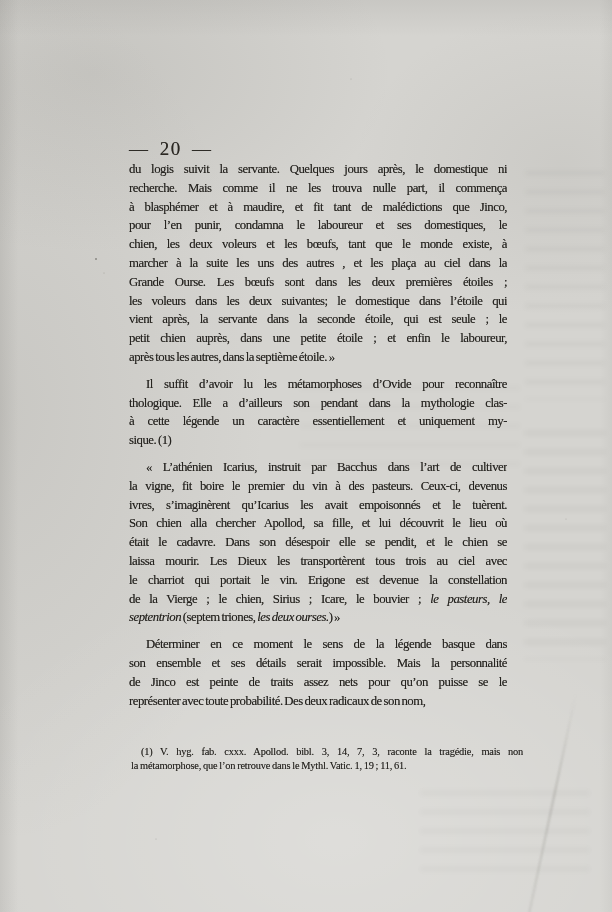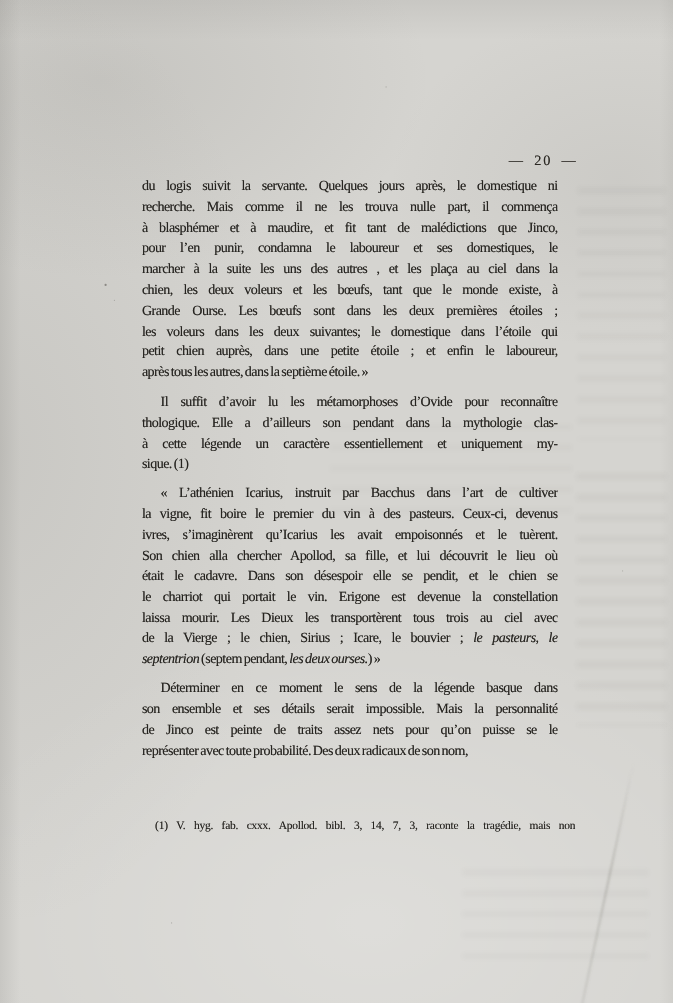--- a/index.html
+++ b/index.html
@@ -12,21 +12,21 @@
       radial-gradient(ellipse 500px 300px at 15% 8%, rgba(118,116,110,0.16), transparent 60%),
       radial-gradient(ellipse 380px 620px at 0% 45%, rgba(118,116,110,0.13), transparent 70%),
       radial-gradient(ellipse 300px 220px at 92% 18%, rgba(122,120,114,0.10), transparent 70%),
       radial-gradient(ellipse 620px 420px at 55% 92%, rgba(255,255,255,0.22), transparent 65%),
       linear-gradient(90deg, rgba(88,86,82,0.12), rgba(88,86,82,0) 3%),
       linear-gradient(0deg, rgba(88,86,82,0) 96%, rgba(88,86,82,0.10)),
       linear-gradient(270deg, rgba(88,86,82,0.06), rgba(88,86,82,0) 2%);
   }
   .pagenum{
     position:absolute;top:138px;left:129px;width:396px;
-    text-align:right;font-size:13px;letter-spacing:1.5px;word-spacing:4px;
+    text-align:left;font-size:19px;letter-spacing:1.5px;word-spacing:4px;
     color:#2b2823;text-shadow:0 0 .5px rgba(40,38,33,.6);
   }
   .textcol{position:absolute;top:160px;left:129px;width:396px;}
   .paragraph{margin:0 18px 8px 0;font-family:Liberation Serif, serif;}
   .tline{
     font-size:12.8px;line-height:18.8px;max-height:19.5px;overflow:hidden;
     letter-spacing:-0.5px;word-spacing:-1px;
     text-align:justify;text-align-last:justify;
     text-shadow:0 0 .5px rgba(38,36,32,.55);
   }
@@ -66,54 +66,56 @@
 
 <div class="page">
   <div class="pagenum">— 20 —</div>
 
   <div class="textcol">
       <div class="paragraph">
         <div class="tline">du logis suivit la servante. Quelques jours après, le domestique ni</div>
         <div class="tline">recherche. Mais comme il ne les trouva nulle part, il commença</div>
         <div class="tline">à blasphémer et à maudire, et fit tant de malédictions que Jinco,</div>
         <div class="tline">pour l’en punir, condamna le laboureur et ses domestiques, le</div>
+        <div class="tline">chien, les deux voleurs et les bœufs, tant que le monde existe, à</div>
         <div class="tline">marcher à la suite les uns des autres , et les plaça au ciel dans la</div>
-        <div class="tline">chien, les deux voleurs et les bœufs, tant que le monde existe, à</div>
         <div class="tline">Grande Ourse. Les bœufs sont dans les deux premières étoiles ;</div>
         <div class="tline">les voleurs dans les deux suivantes; le domestique dans l’étoile qui</div>
+        <div class="tline">vient après, la servante dans la seconde étoile, qui est seule ; le</div>
         <div class="tline">petit chien auprès, dans une petite étoile ; et enfin le laboureur,</div>
         <div class="tline lastline">après tous les autres, dans la septième étoile. »</div>
       </div>
       <div class="paragraph">
         <div class="tline indent">Il suffit d’avoir lu les métamorphoses d’Ovide pour reconnaître</div>
         <div class="tline">thologique. Elle a d’ailleurs son pendant dans la mythologie clas-</div>
         <div class="tline">à cette légende un caractère essentiellement et uniquement my-</div>
         <div class="tline lastline">sique. (1)</div>
       </div>
       <div class="paragraph">
         <div class="tline indent">« L’athénien Icarius, instruit par Bacchus dans l’art de cultiver</div>
         <div class="tline">la vigne, fit boire le premier du vin à des pasteurs. Ceux-ci, devenus</div>
         <div class="tline">ivres, s’imaginèrent qu’Icarius les avait empoisonnés et le tuèrent.</div>
         <div class="tline">Son chien alla chercher Apollod, sa fille, et lui découvrit le lieu où</div>
         <div class="tline">était le cadavre. Dans son désespoir elle se pendit, et le chien se</div>
+        <div class="tline">laissa mourir. Les Dieux les transportèrent tous trois au ciel avec</div>
         <div class="tline">le charriot qui portait le vin. Erigone est devenue la constellation</div>
-        <div class="tline">laissa mourir. Les Dieux les transportèrent tous trois au ciel avec</div>
         <div class="tline"><span>de la Vierge ; le chien, Sirius ; Icare, le bouvier ; </span><span class="it">le pasteurs, le</span></div>
-        <div class="tline lastline"><span class="it">septentrion</span><span> (septem pendant, </span><span class="it">les deux ourses.</span><span>) »</span></div>
+        <div class="tline lastline"><span class="it">septentrion</span><span> (septem triones, </span><span class="it">les deux ourses.</span><span>) »</span></div>
       </div>
       <div class="paragraph">
         <div class="tline indent">Déterminer en ce moment le sens de la légende basque dans</div>
         <div class="tline">son ensemble et ses détails serait impossible. Mais la personnalité</div>
         <div class="tline">de Jinco est peinte de traits assez nets pour qu’on puisse se le</div>
         <div class="tline lastline">représenter avec toute probabilité. Des deux radicaux de son nom,</div>
       </div>
     </div>
 
   <div class="footnote">
       <div class="fline indent">(1) V. hyg. fab. cxxx. Apollod. bibl. 3, 14, 7, 3, raconte la tragédie, mais non</div>
+      <div class="fline lastline">la métamorphose, que l’on retrouve dans le Mythl. Vatic. 1, 19 ; 11, 61.</div>
     </div>
 
   <div class="ghost" style="left:525px;top:170px;width:80px;height:230px;opacity:.35;"></div>
   <div class="ghost" style="left:300px;top:385px;width:220px;height:90px;opacity:.2;"></div>
   <div class="ghost" style="left:524px;top:430px;width:82px;height:230px;opacity:.4;"></div>
   <div class="ghost" style="left:420px;top:790px;width:170px;height:90px;opacity:.3;"></div>
   <div class="crease" style="left:548px;top:690px;height:260px;transform:rotate(12deg);"></div>
   <div class="speck" style="left:95px;top:258px;"></div>
 </div>
 

